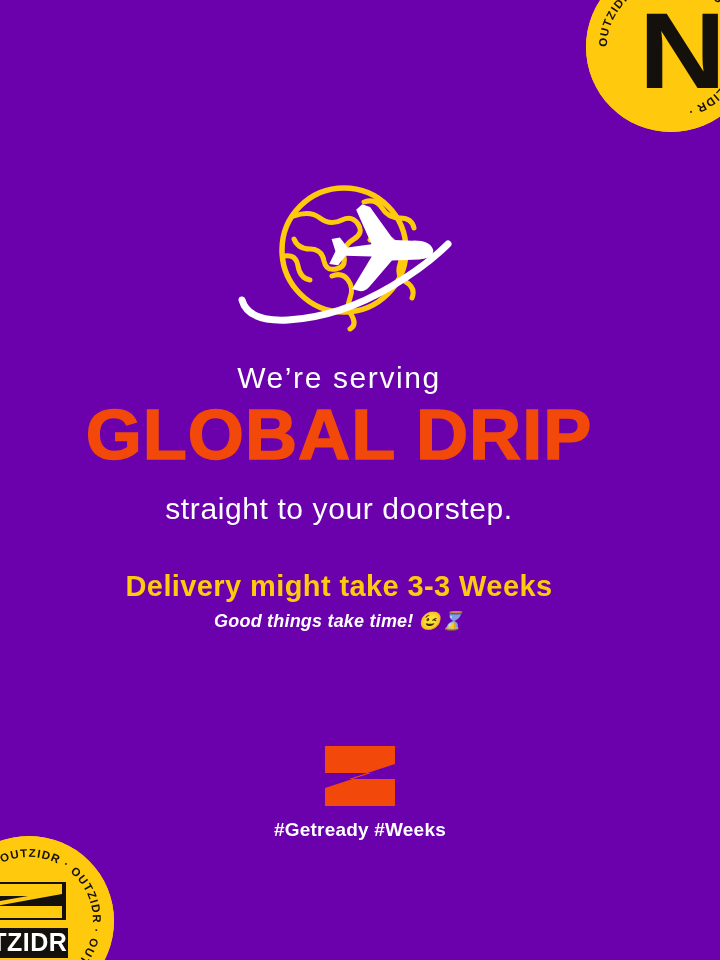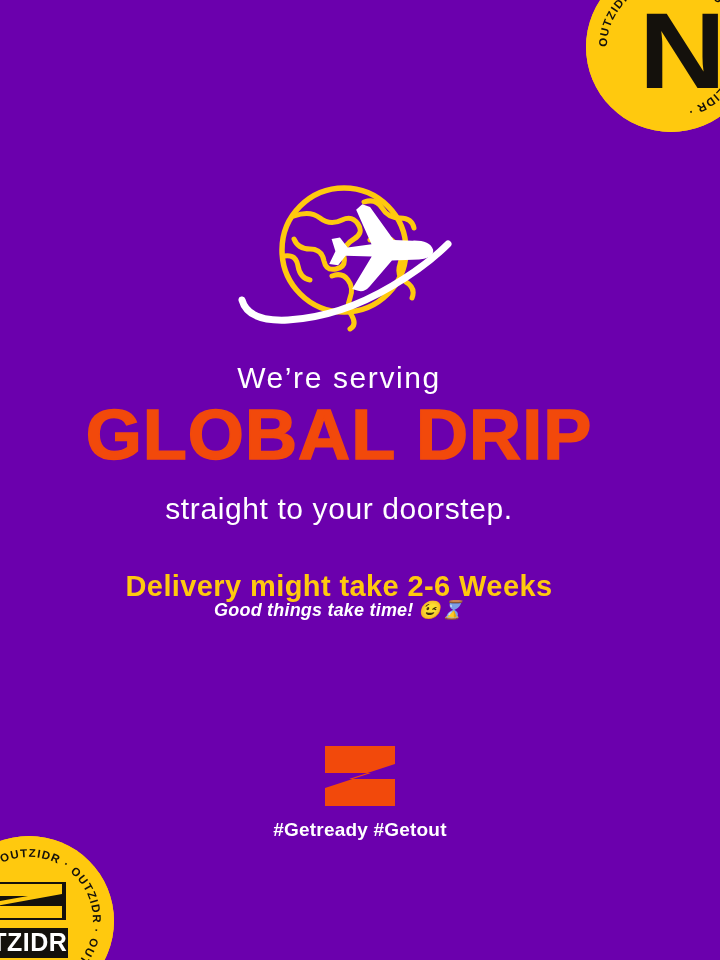--- a/index.html
+++ b/index.html
@@ -101,20 +101,21 @@
   }
   #line-delivery-time {
     margin-top: 46px;
     font-size: 29px;
     font-weight: bold;
     color: #FFC90E;
     letter-spacing: 0.4px;
     line-height: 1.05;
   }
   #line-tagline {
+    margin-top: 11px;
     font-size: 18px;
     font-weight: bold;
     font-style: italic;
     color: #FFFFFF;
     letter-spacing: 0.2px;
     line-height: 1.1;
   }
 
   
   #footer-lockup {
@@ -170,29 +171,29 @@
       <g fill="#FFFFFF" transform="translate(148 18) rotate(34)">
         <path d="M52 26 q14 -10 22 -4 q6 6 -6 16 l-22 16 l-4 34 q-1 8 -7 10 l-6 2 l-2 -38 l-22 14 l-1 12 l-8 4 l-2 -14 l-10 -8 l6 -6 l12 4 l18 -16 l-32 -20 l2 -8 l8 -2 l38 14 z"></path>
       </g>
     </svg>
   </div>
 
   <div id="copy-block">
     <div id="line-were-serving">We’re serving</div>
     <div id="headline-global-drip">GLOBAL DRIP</div>
     <div id="line-doorstep">straight to your doorstep.</div>
-    <div id="line-delivery-time">Delivery might take 2-6 Weeks</div>
+    <div id="line-delivery-time">Delivery might take 3-3 Weeks</div>
     <div id="line-tagline">Good things take time! 😉⌛</div>
   </div>
 
   <div id="footer-lockup">
     <svg id="brand-zmark" viewBox="0 0 78 60" aria-hidden="true">
       <path d="M4 0 H74 V18 L28 33 H74 V60 H4 V42 L50 27 H4 Z" fill="#F2490B"></path>
     </svg>
-    <div id="hashtags">#Getready #Getout</div>
+    <div id="hashtags">#Getready #Weeks</div>
   </div>
 
   <div class="badge" id="badge-bottom-left">
     <svg viewBox="0 0 170 170" aria-hidden="true">
       <defs>
         <path id="rimPathBL" d="M 85,85 m -64,0 a 64,64 0 1,1 128,0 a 64,64 0 1,1 -128,0"></path>
       </defs>
       <circle cx="85" cy="85" r="85" fill="#FFC90E"></circle>
       <text class="rim-text">
         <textPath href="#rimPathBL" startOffset="0">OUTZIDR · OUTZIDR · OUTZIDR · OUTZIDR · </textPath>

